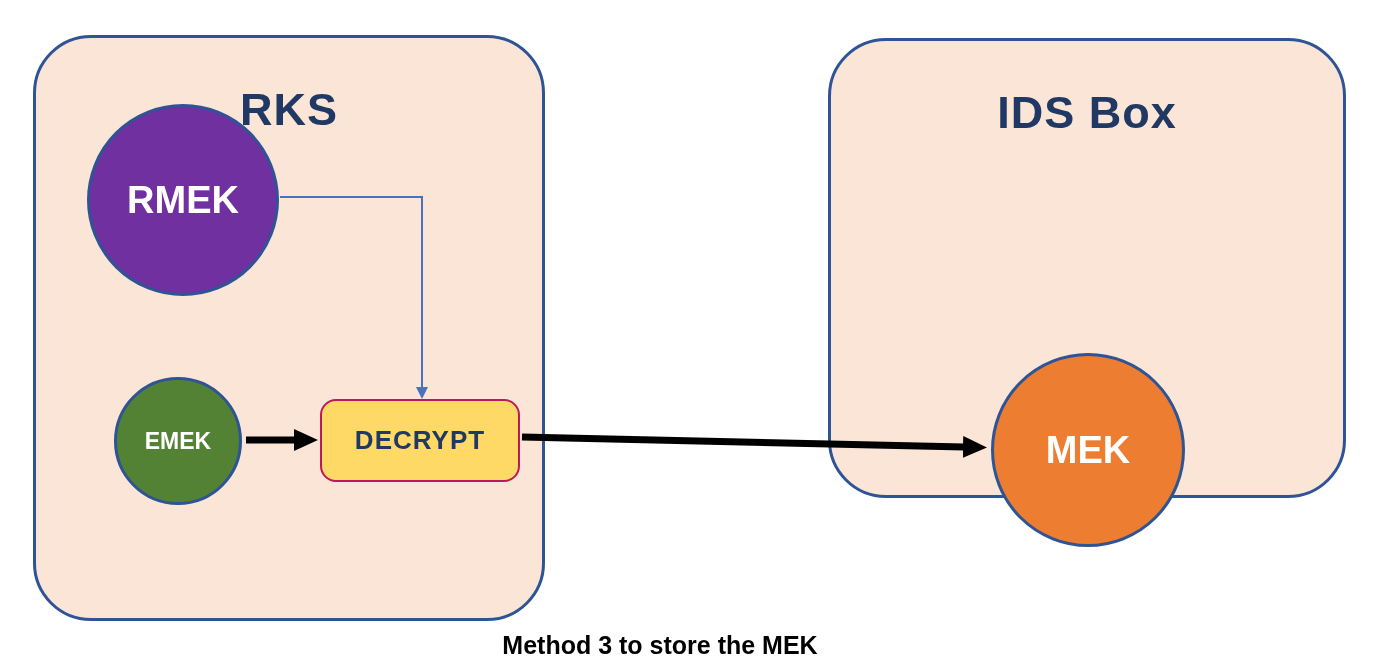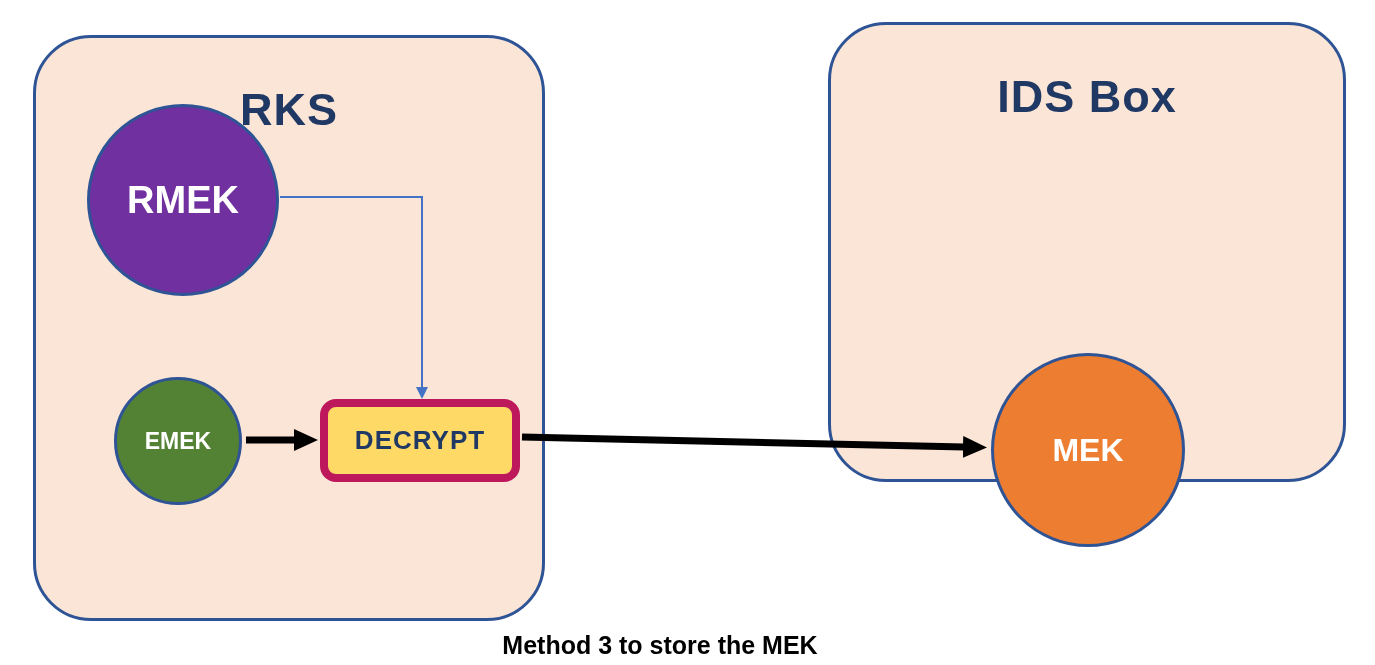--- a/index.html
+++ b/index.html
@@ -12,21 +12,21 @@
     overflow: hidden;
   }
   .group-box {
     position: absolute;
     background: #fbe5d6;
     border: 3px solid #2e5496;
     border-radius: 58px;
     box-sizing: border-box;
   }
   .rks-box { left: 33px;  top: 35px; width: 512px; height: 586px; }
-  .ids-box { left: 828px; top: 22px; width: 518px; height: 460px; }
+  .ids-box { left: 828px; top: 38px; width: 518px; height: 460px; }
   .group-title {
     margin-top: 46px;
     text-align: center;
     font-size: 45px;
     font-weight: bold;
     letter-spacing: 1px;
     color: #1f3864;
   }
   .circle {
     position: absolute;
@@ -34,27 +34,27 @@
     border: 3px solid #2e5496;
     box-sizing: border-box;
     display: flex;
     align-items: center;
     justify-content: center;
     color: #ffffff;
     font-weight: bold;
   }
   .rmek-circle { left: 87px;  top: 104px; width: 192px; height: 192px; background: #7030a0; font-size: 38px; }
   .emek-circle { left: 114px; top: 377px; width: 128px; height: 128px; background: #548235; font-size: 23px; }
-  .mek-circle  { left: 991px; top: 353px; width: 194px; height: 194px; background: #ed7d31; font-size: 32px; }
+  .mek-circle  { left: 991px; top: 353px; width: 194px; height: 194px; background: #ed7d31; font-size: 38px; }
   .decrypt-box {
     position: absolute;
     left: 320px; top: 399px;
     width: 200px; height: 83px;
     background: #ffd966;
-    border: 8px solid #be185d;
+    border: 2px solid #be185d;
     border-radius: 16px;
     box-sizing: border-box;
     display: flex;
     align-items: center;
     justify-content: center;
     font-size: 26px;
     font-weight: bold;
     letter-spacing: 1px;
     color: #1f3864;
   }

